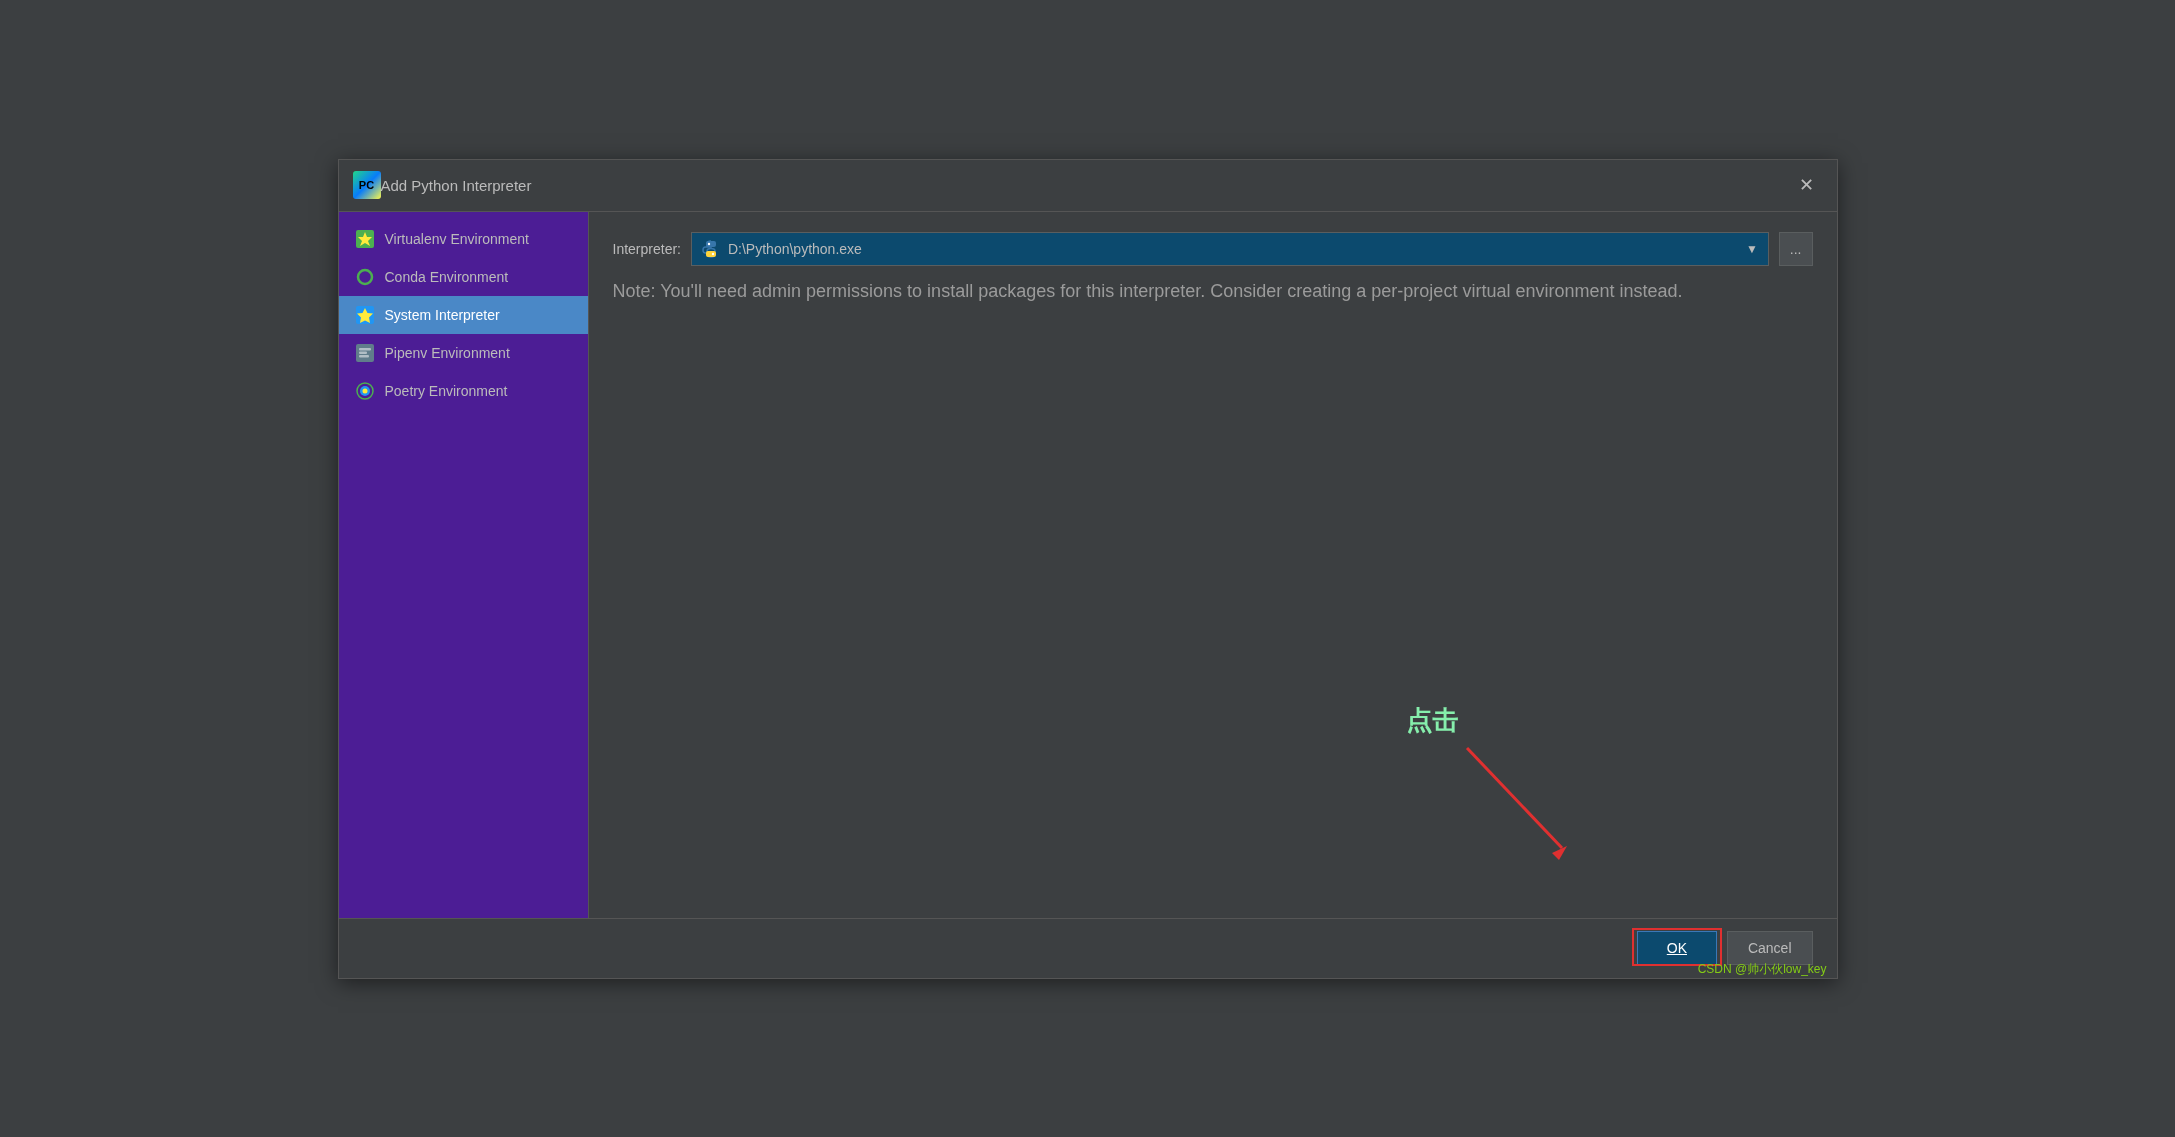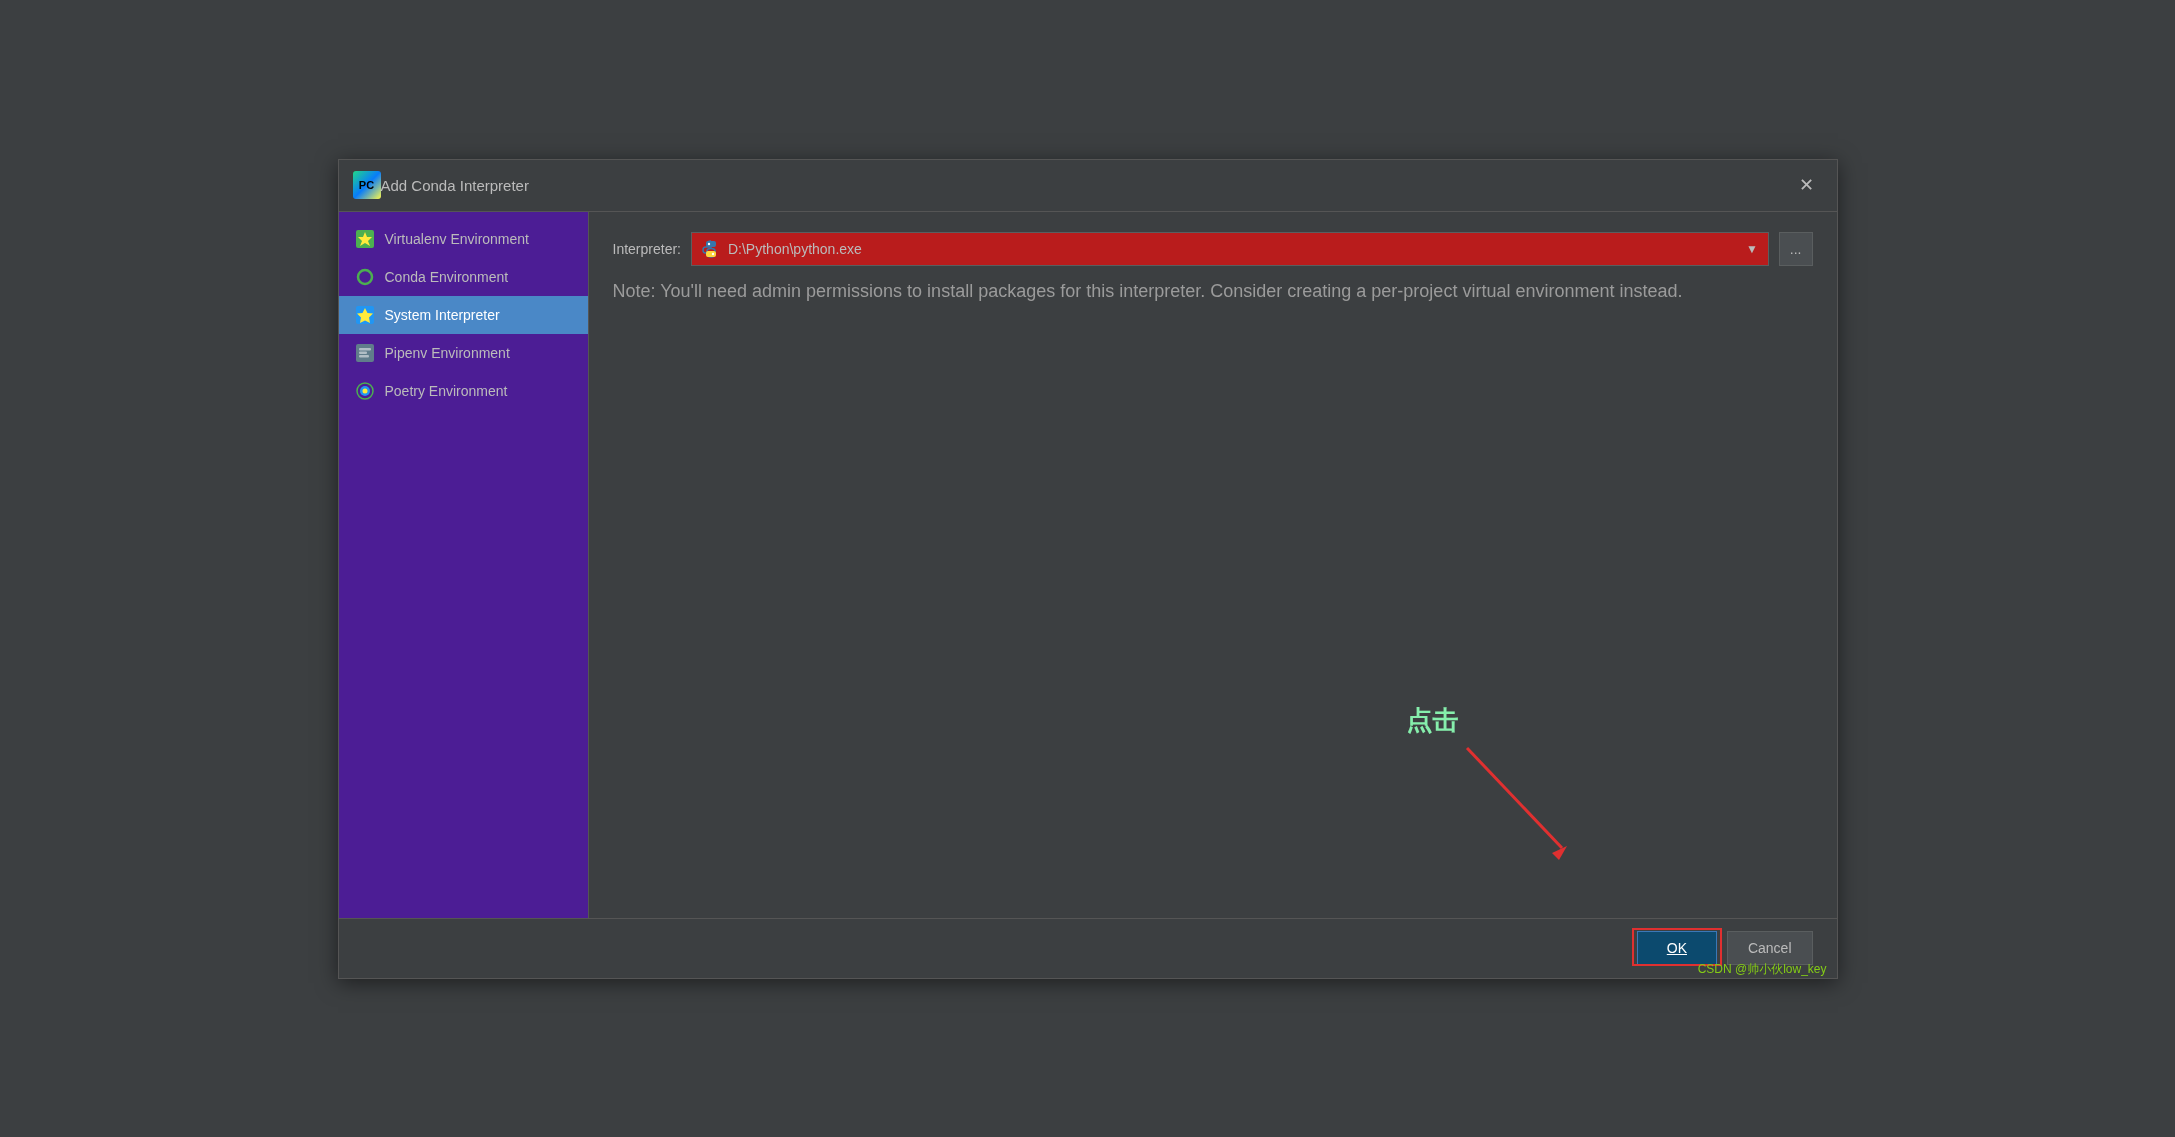--- a/index.html
+++ b/index.html
@@ -116,21 +116,21 @@
 
     .interpreter-label {
       color: #bbbbbb;
       font-size: 14px;
       white-space: nowrap;
       flex-shrink: 0;
     }
 
     .interpreter-select {
       flex: 1;
-      background: #b91c1c;
+      background: #0c4a6e;
       border: 1px solid #5a5e5f;
       color: #bbbbbb;
       font-size: 14px;
       padding: 10px 10px;
       display: flex;
       align-items: center;
       gap: 8px;
       cursor: pointer;
       height: 34px;
       position: relative;
@@ -247,21 +247,21 @@
       border-radius: 3px;
     }
   </style>
 </head>
 <body>
 
 <div class="dialog">
 
   <div class="title-bar">
     <div class="pycharm-logo">PC</div>
-    <span class="title-bar-text">Add Conda Interpreter</span>
+    <span class="title-bar-text">Add Python Interpreter</span>
     <button class="close-btn">✕</button>
   </div>
 
   <div class="dialog-body">
 
     <div class="sidebar">
 
       <div class="sidebar-item">
         <div class="sidebar-icon">
           <svg width="18" height="18" viewBox="0 0 18 18">

